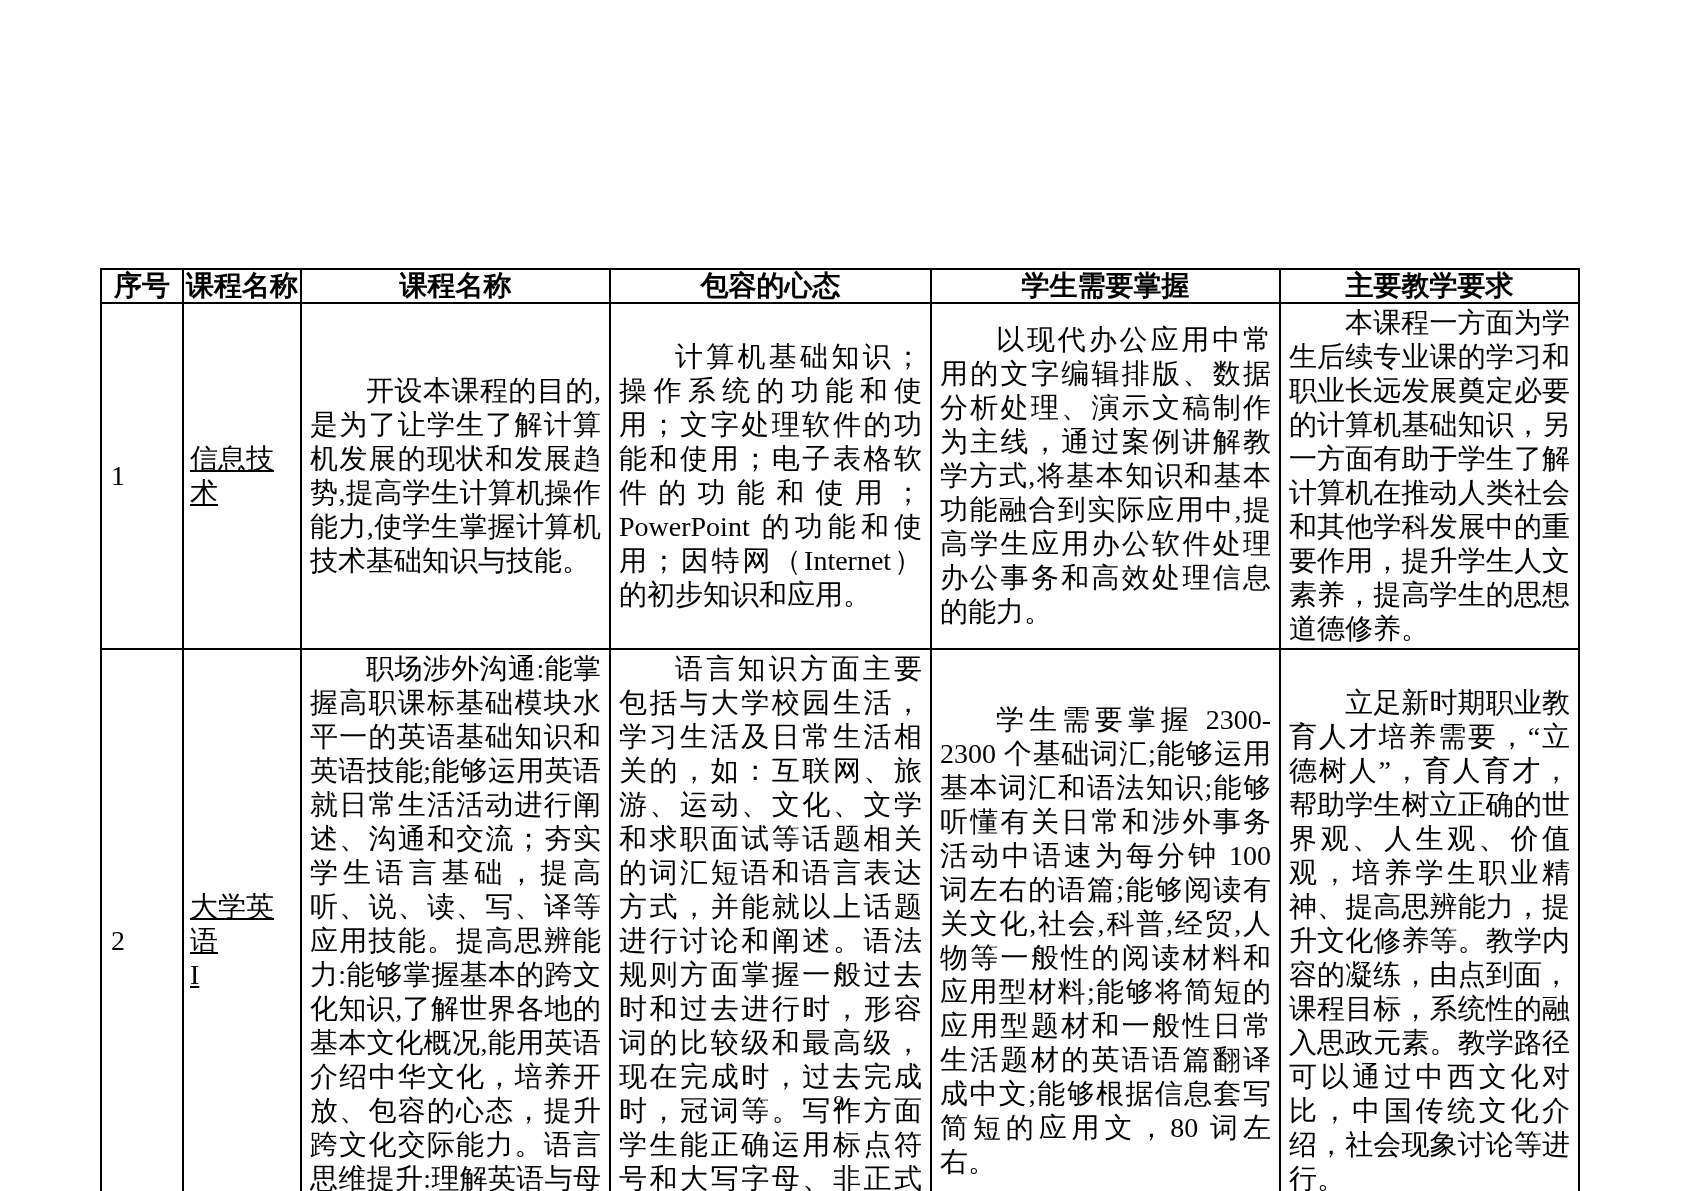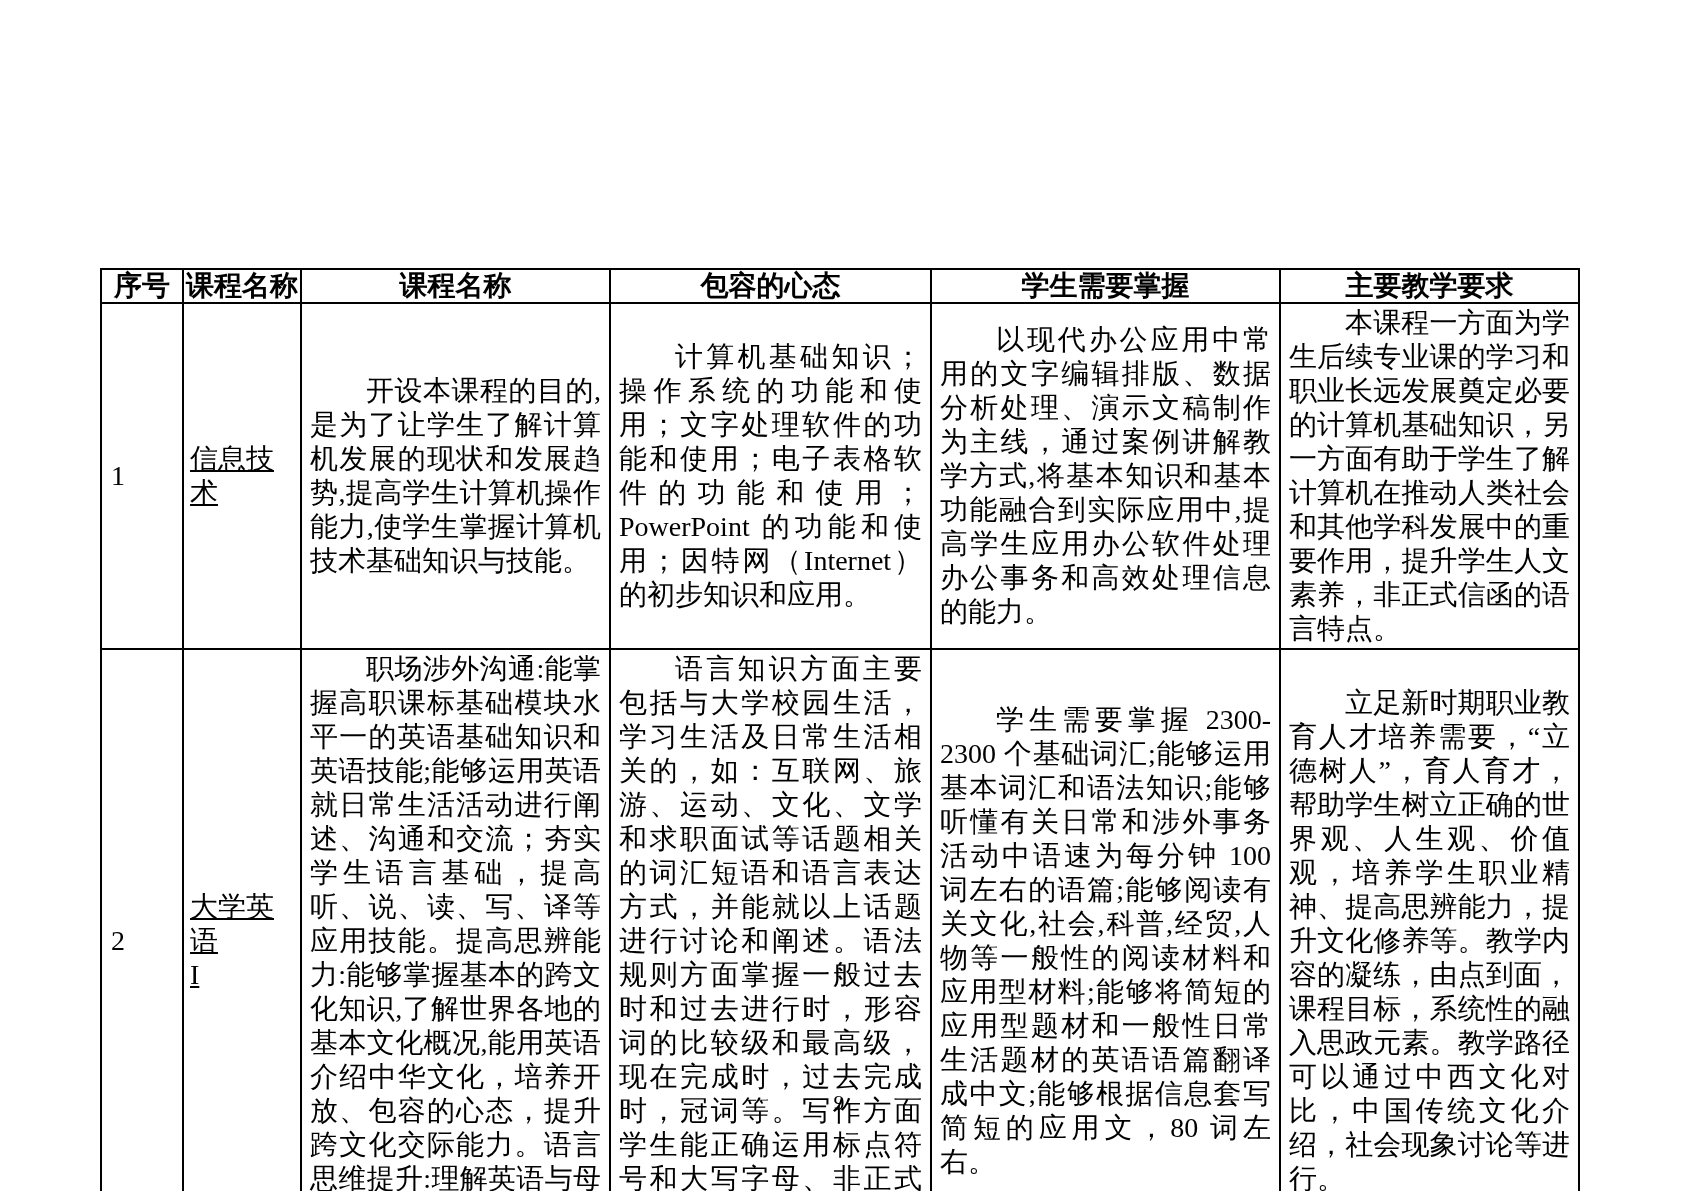--- a/index.html
+++ b/index.html
@@ -84,21 +84,21 @@
         <th>主要教学要求</th>
       </tr>
     </thead>
     <tbody>
       <tr class="row-h1">
         <td class="cell-num">1</td>
         <td class="cell-name">信息技术</td>
         <td class="cell-text">开设本课程的目的,是为了让学生了解计算机发展的现状和发展趋势,提高学生计算机操作能力,使学生掌握计算机技术基础知识与技能。</td>
         <td class="cell-text">计算机基础知识；操作系统的功能和使用；文字处理软件的功能和使用；电子表格软件的功能和使用；PowerPoint 的功能和使用；因特网（Internet）的初步知识和应用。</td>
         <td class="cell-text">以现代办公应用中常用的文字编辑排版、数据分析处理、演示文稿制作为主线，通过案例讲解教学方式,将基本知识和基本功能融合到实际应用中,提高学生应用办公软件处理办公事务和高效处理信息的能力。</td>
-        <td class="cell-text">本课程一方面为学生后续专业课的学习和职业长远发展奠定必要的计算机基础知识，另一方面有助于学生了解计算机在推动人类社会和其他学科发展中的重要作用，提升学生人文素养，非正式信函的语言特点。</td>
+        <td class="cell-text">本课程一方面为学生后续专业课的学习和职业长远发展奠定必要的计算机基础知识，另一方面有助于学生了解计算机在推动人类社会和其他学科发展中的重要作用，提升学生人文素养，提高学生的思想道德修养。</td>
       </tr>
       <tr class="row-h2">
         <td class="cell-num">2</td>
         <td class="cell-name">大学英语
 I</td>
         <td class="cell-text">职场涉外沟通:能掌握高职课标基础模块水平一的英语基础知识和英语技能;能够运用英语就日常生活活动进行阐述、沟通和交流；夯实学生语言基础，提高听、说、读、写、译等应用技能。提高思辨能力:能够掌握基本的跨文化知识,了解世界各地的基本文化概况,能用英语介绍中华文化，培养开放、包容的心态，提升跨文化交际能力。语言思维提升:理解英语与母语在</td>
         <td class="cell-text">语言知识方面主要包括与大学校园生活，学习生活及日常生活相关的，如：互联网、旅游、运动、文化、文学和求职面试等话题相关的词汇短语和语言表达方式，并能就以上话题进行讨论和阐述。语法规则方面掌握一般过去时和过去进行时，形容词的比较级和最高级，现在完成时，过去完成时，冠词等。写作方面学生能正确运用标点符号和大写字母、非正式信函的语言特点，</td>
         <td class="cell-text">学生需要掌握 2300-2300 个基础词汇;能够运用基本词汇和语法知识;能够听懂有关日常和涉外事务活动中语速为每分钟 100 词左右的语篇;能够阅读有关文化,社会,科普,经贸,人物等一般性的阅读材料和应用型材料;能够将简短的应用型题材和一般性日常生活题材的英语语篇翻译成中文;能够根据信息套写简短的应用文，80 词左右。</td>
         <td class="cell-text">立足新时期职业教育人才培养需要，“立德树人”，育人育才，帮助学生树立正确的世界观、人生观、价值观，培养学生职业精神、提高思辨能力，提升文化修养等。教学内容的凝练，由点到面，课程目标，系统性的融入思政元素。教学路径可以通过中西文化对比，中国传统文化介绍，社会现象讨论等进行。</td>
       </tr>

